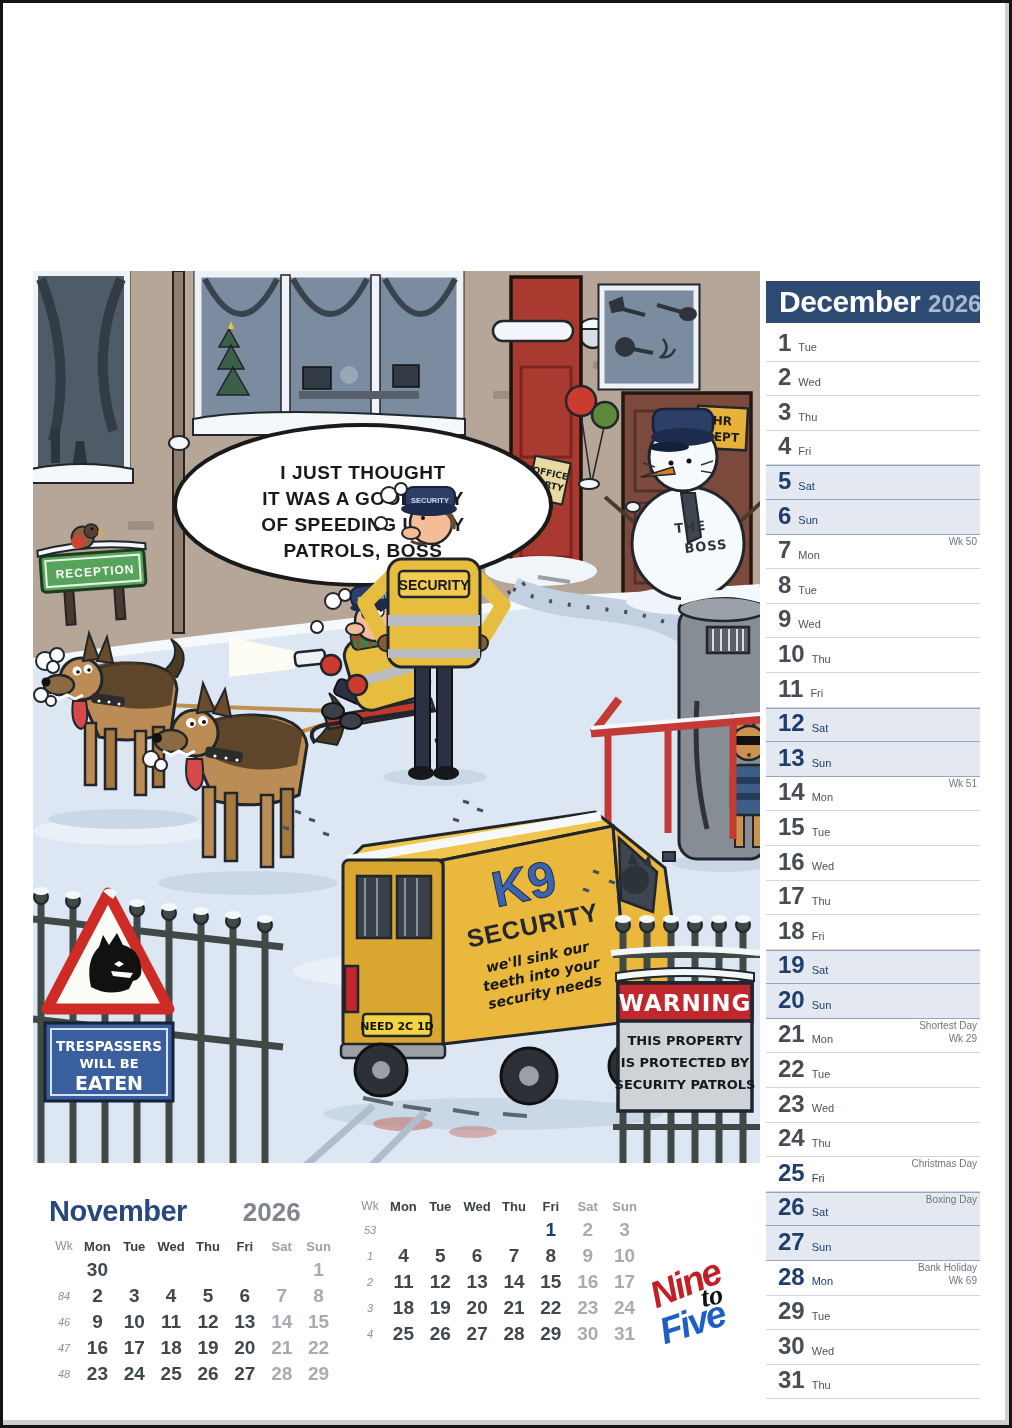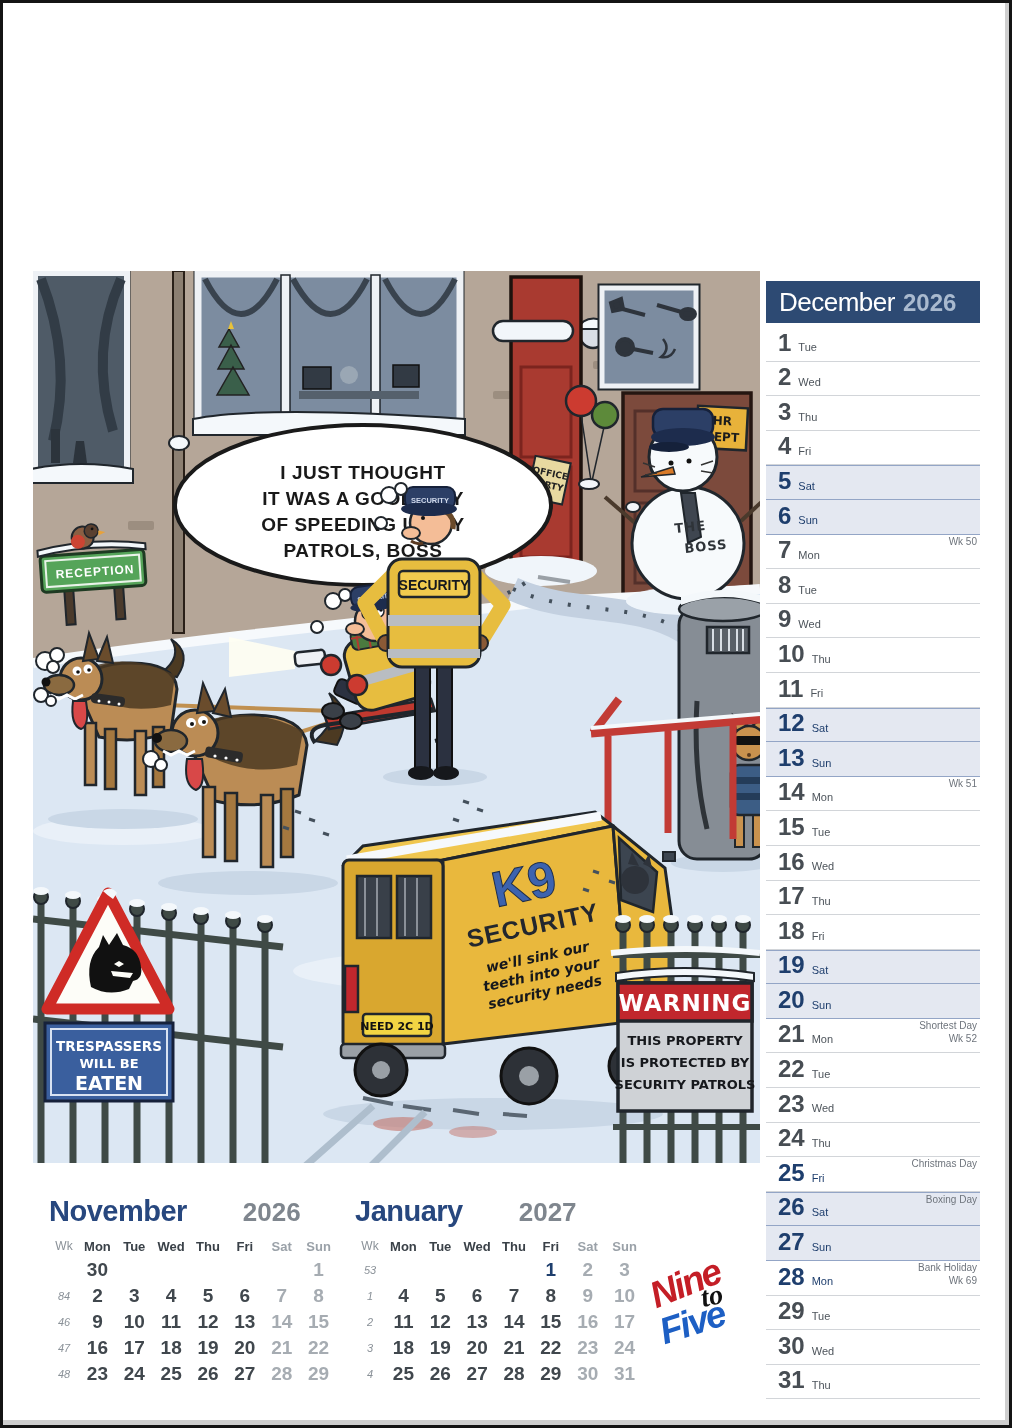--- a/index.html
+++ b/index.html
@@ -6,21 +6,21 @@
   .page{position:relative;width:1012px;height:1428px;box-sizing:border-box;
     border:3px solid #141414;background:#ffffff;overflow:hidden;
     font-family:"Liberation Sans",sans-serif;
     box-shadow:inset -4px -5px 0 #cfcfcf;}
   
   .cartoon{position:absolute;left:30px;top:268px;width:727px;height:892px;}
   
   .dec-panel{position:absolute;left:763px;top:278px;width:214px;}
   .dec-header{height:42px;background:#2d4a73;display:flex;align-items:baseline;
     padding-left:13px;box-sizing:border-box;}
-  .dec-month{color:#ffffff;font-size:26px;font-weight:normal;letter-spacing:-.5px;line-height:42px;}
+  .dec-month{color:#ffffff;font-size:30px;font-weight:bold;letter-spacing:-.5px;line-height:42px;}
   .dec-year{color:#a9bacf;font-size:24px;font-weight:bold;margin-left:8px;}
   .day-list{margin-top:4px;}
   .drow{position:relative;height:34.6px;box-sizing:border-box;
     display:flex;align-items:flex-end;padding:0 0 6px 12px;
     border-bottom:1px solid #d2d5d9;}
   .dnum{font-size:24px;font-weight:bold;color:#474d53;line-height:1;}
   .ddow{font-size:11px;color:#4d545b;margin-left:7px;line-height:1.2;}
   .drow.weekend{background:#e4e8f1;}
   .drow.sat{border-top:1px solid #93a5c6;border-bottom:1px solid #93a5c6;}
   .drow.sun{border-bottom:1px solid #93a5c6;}
@@ -706,21 +706,21 @@
             <span class="dnote"></span>
             <span class="dwk"></span>
           </span>
         </div>
 
         <div class="drow">
           <span class="dnum">21</span>
           <span class="ddow">Mon</span>
           <span class="dnotes">
             <span class="dnote">Shortest Day</span>
-            <span class="dwk">Wk 52</span>
+            <span class="dwk">Wk 29</span>
           </span>
         </div>
 
         <div class="drow">
           <span class="dnum">22</span>
           <span class="ddow">Tue</span>
           <span class="dnotes">
             <span class="dnote"></span>
             <span class="dwk"></span>
           </span>
@@ -871,24 +871,20 @@
           <div class="mc-d">24</div>
           <div class="mc-d">25</div>
           <div class="mc-d">26</div>
           <div class="mc-d">27</div>
           <div class="mc-d muted">28</div>
           <div class="mc-d muted">29</div>
         </div>
       </div>
   </div>
   <div class="minical jan">
-    <div class="mc-title">
-      <span class="mc-month">January</span>
-      <span class="mc-year">2027</span>
-    </div>
     <div class="mc-head">
         <div class="mc-h mc-wkh">Wk</div>
         <div class="mc-h">Mon</div>
         <div class="mc-h">Tue</div>
         <div class="mc-h">Wed</div>
         <div class="mc-h">Thu</div>
         <div class="mc-h">Fri</div>
         <div class="mc-h mc-we">Sat</div>
         <div class="mc-h mc-we">Sun</div>
       </div>

